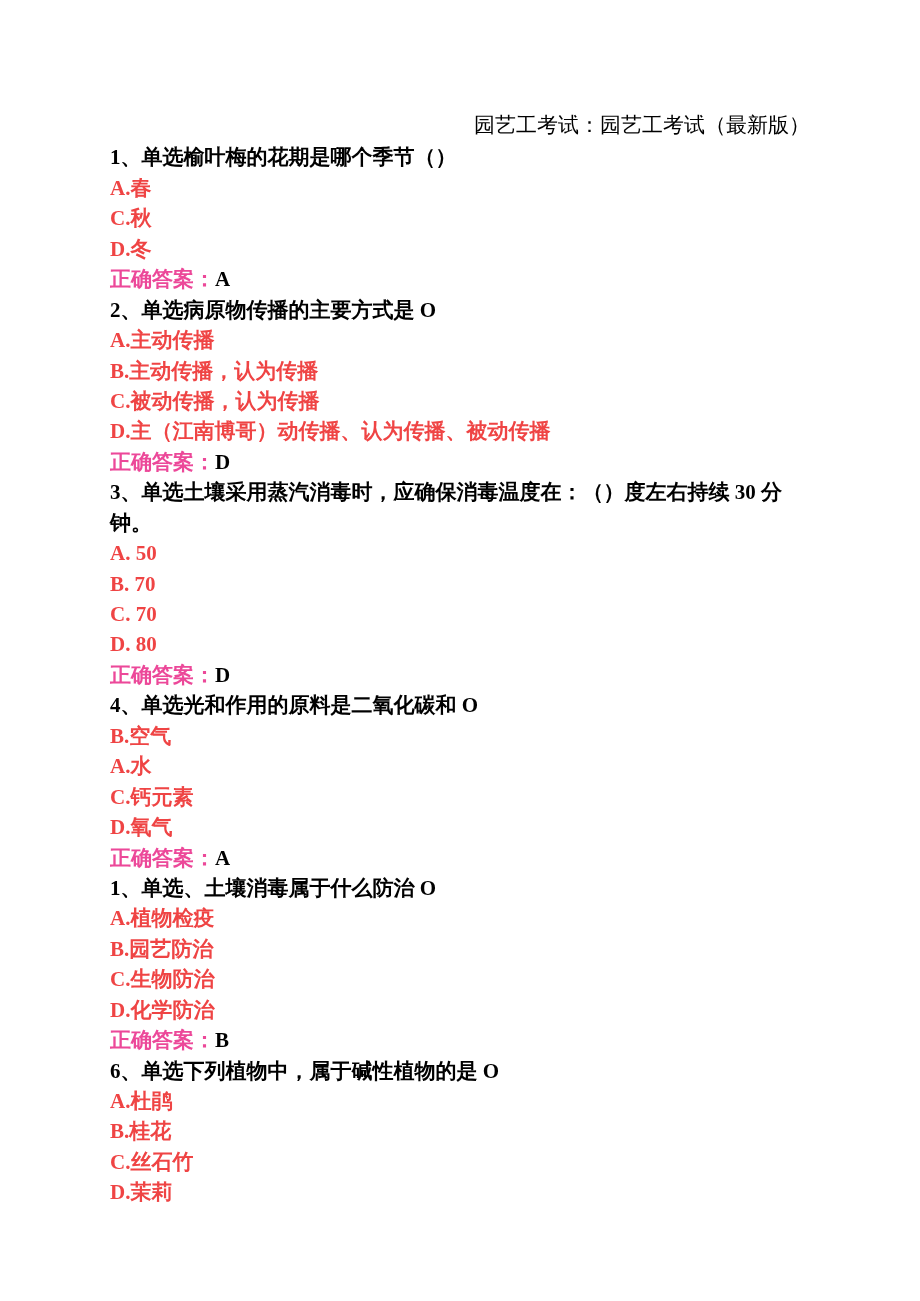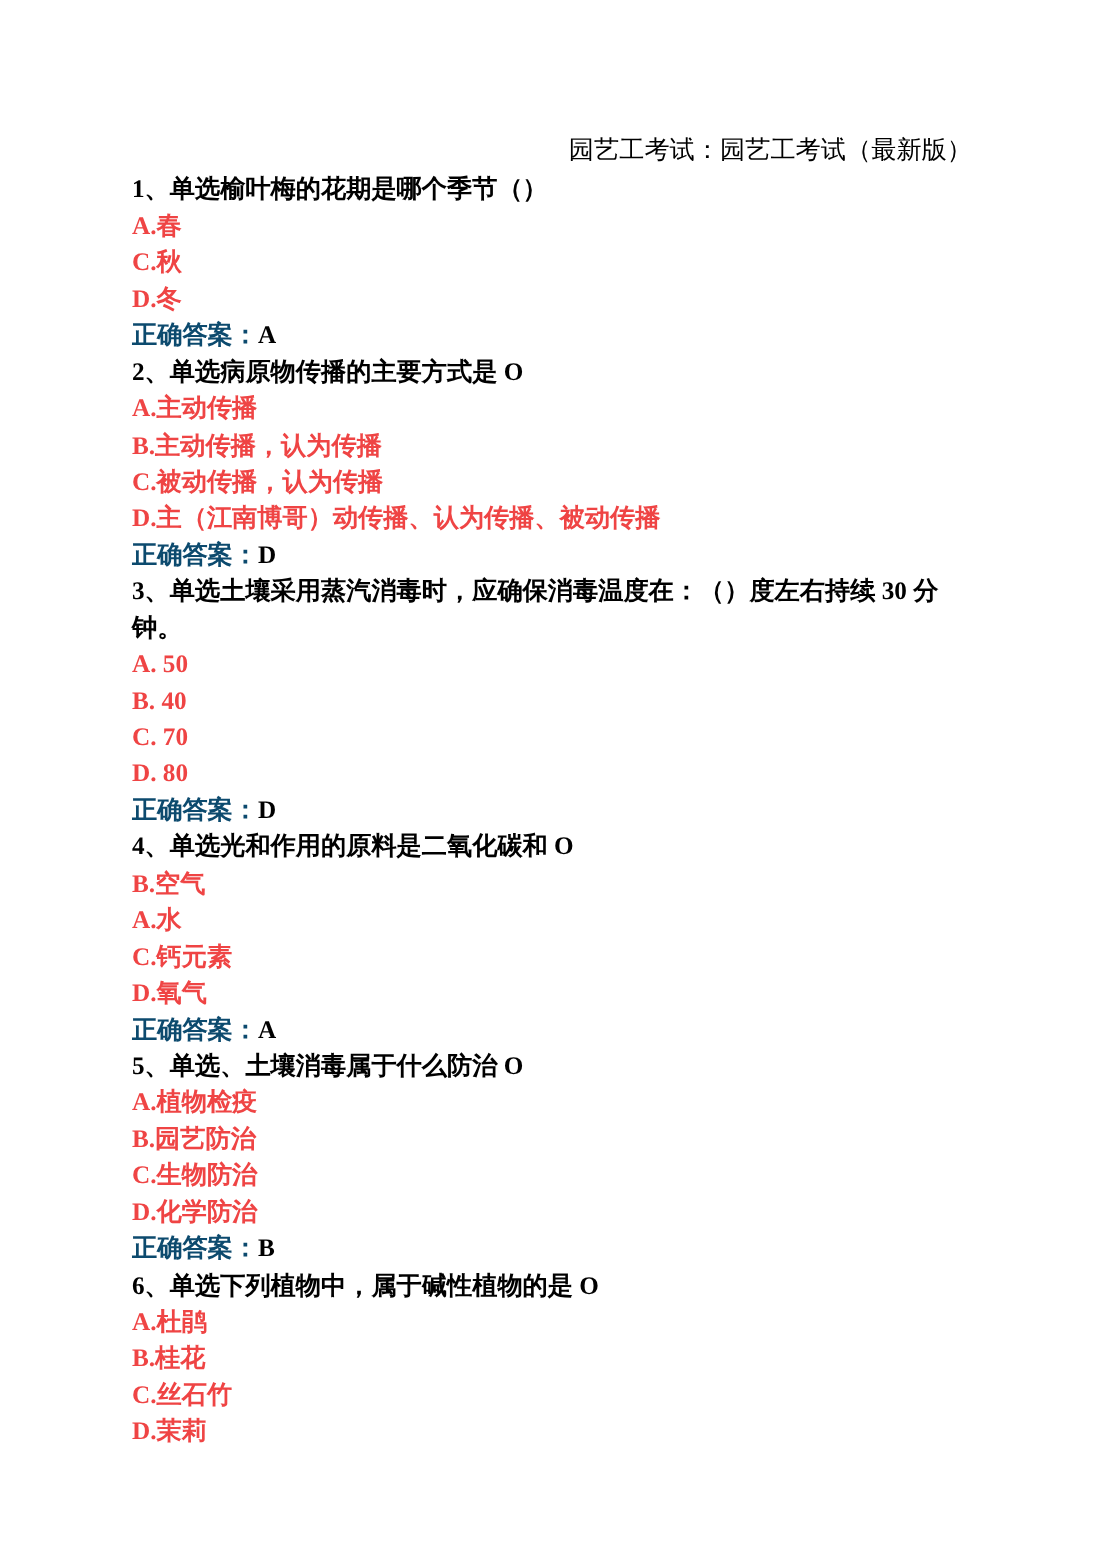--- a/index.html
+++ b/index.html
@@ -18,21 +18,21 @@
       color: #000000;
     }
     .title {
       text-align: right;
       margin-bottom: 2px;
     }
     .question-line {
       color: #000000;
     }
     .answer-label {
-      color: #0c4a6e;
+      color: #ec4899;
     }
     .answer-value {
       color: #000000;
     }
     .q-block {
       margin: 0;
       font-weight: bold;
     }
     .option {
       color: #ef4444;
@@ -59,37 +59,37 @@
   <div class="option">A.主动传播</div>
   <div class="option">B.主动传播，认为传播</div>
   <div class="option">C.被动传播，认为传播</div>
   <div class="option">D.主（江南博哥）动传播、认为传播、被动传播</div>
   <div><span class="answer-label">正确答案：</span><span class="answer-value">D</span></div>
 </div>
 
 <div class="q-block">
   <div class="question-line">3、单选土壤采用蒸汽消毒时，应确保消毒温度在：（）度左右持续 30 分钟。</div>
   <div class="option num-option">A. 50</div>
-  <div class="option num-option">B. 40</div>
+  <div class="option num-option">B. 70</div>
   <div class="option num-option">C. 70</div>
   <div class="option num-option">D. 80</div>
   <div><span class="answer-label">正确答案：</span><span class="answer-value">D</span></div>
 </div>
 
 <div class="q-block">
   <div class="question-line">4、单选光和作用的原料是二氧化碳和 O</div>
   <div class="option">B.空气</div>
   <div class="option">A.水</div>
   <div class="option">C.钙元素</div>
   <div class="option">D.氧气</div>
   <div><span class="answer-label">正确答案：</span><span class="answer-value">A</span></div>
 </div>
 
 <div class="q-block">
-  <div class="question-line">5、单选、土壤消毒属于什么防治 O</div>
+  <div class="question-line">1、单选、土壤消毒属于什么防治 O</div>
   <div class="option">A.植物检疫</div>
   <div class="option">B.园艺防治</div>
   <div class="option">C.生物防治</div>
   <div class="option">D.化学防治</div>
   <div><span class="answer-label">正确答案：</span><span class="answer-value">B</span></div>
 </div>
 
 <div class="q-block">
   <div class="question-line">6、单选下列植物中，属于碱性植物的是 O</div>
   <div class="option">A.杜鹃</div>

